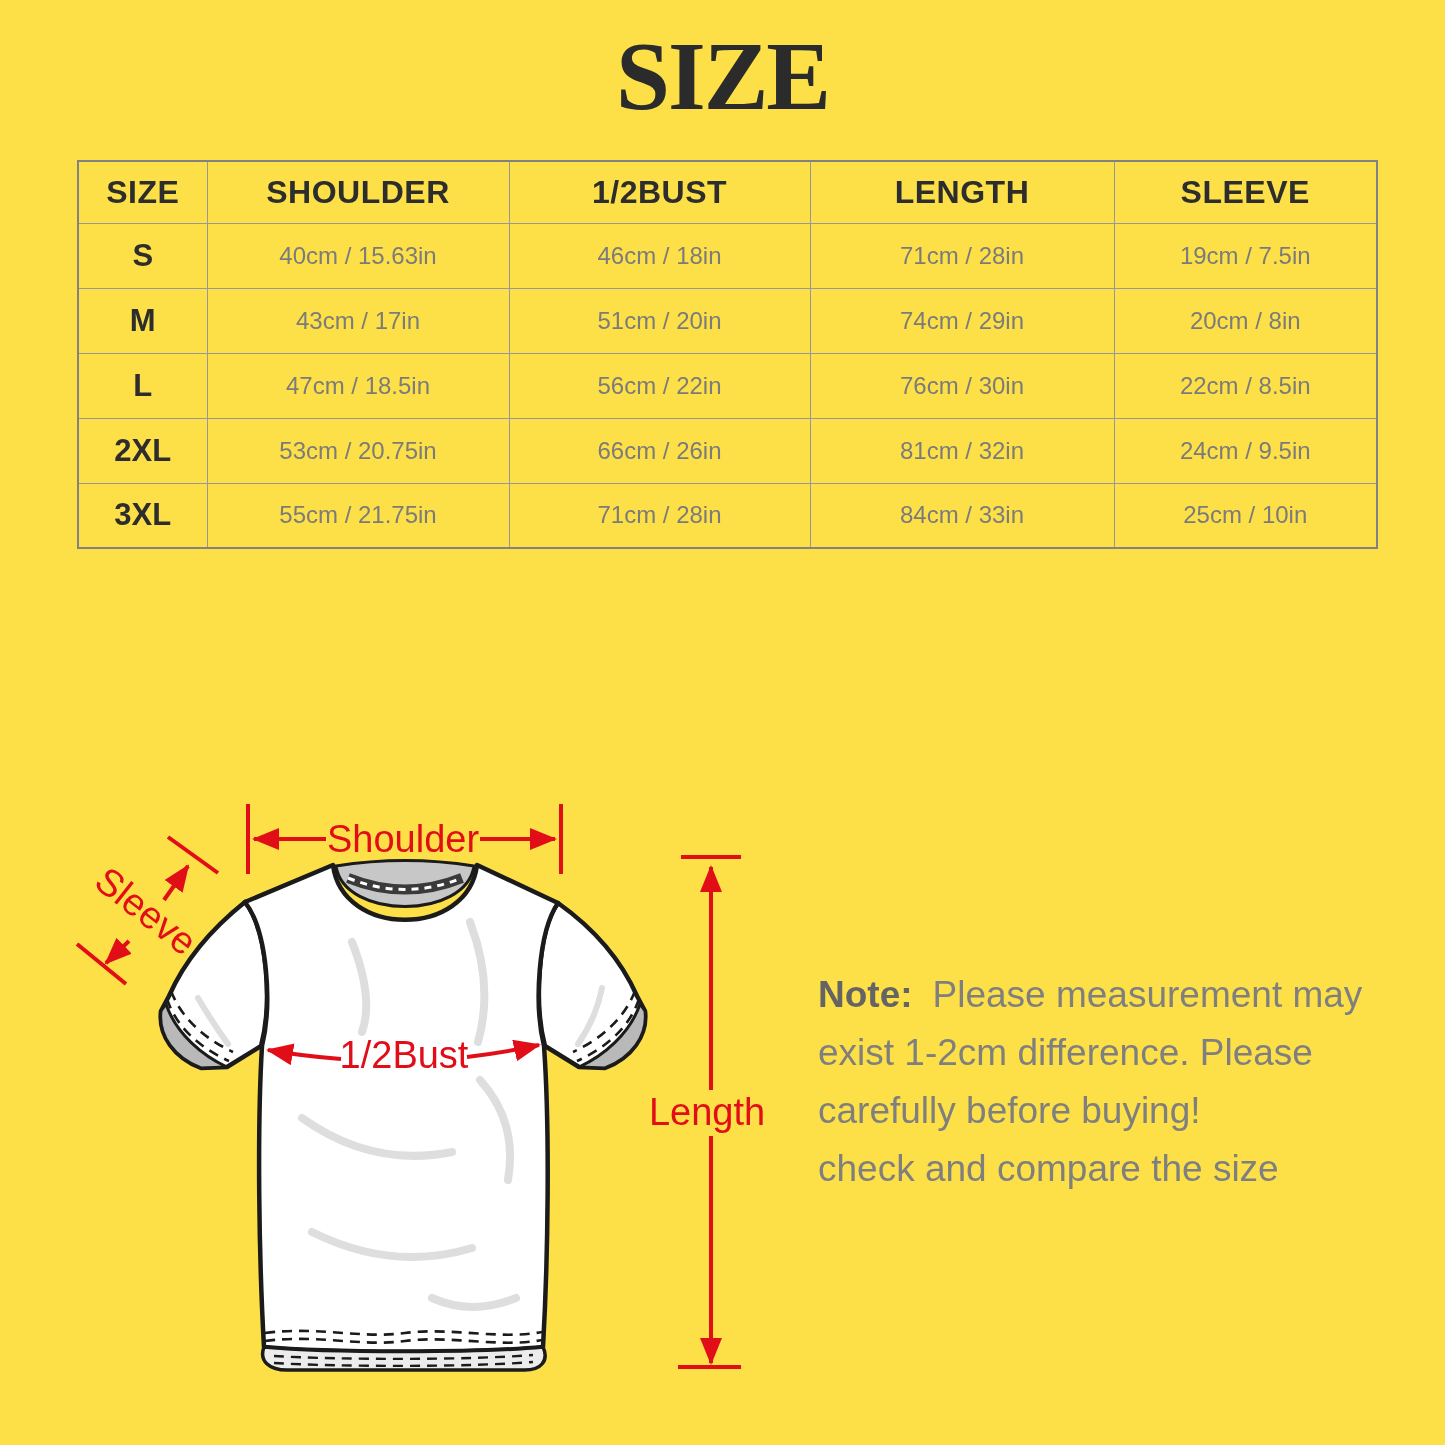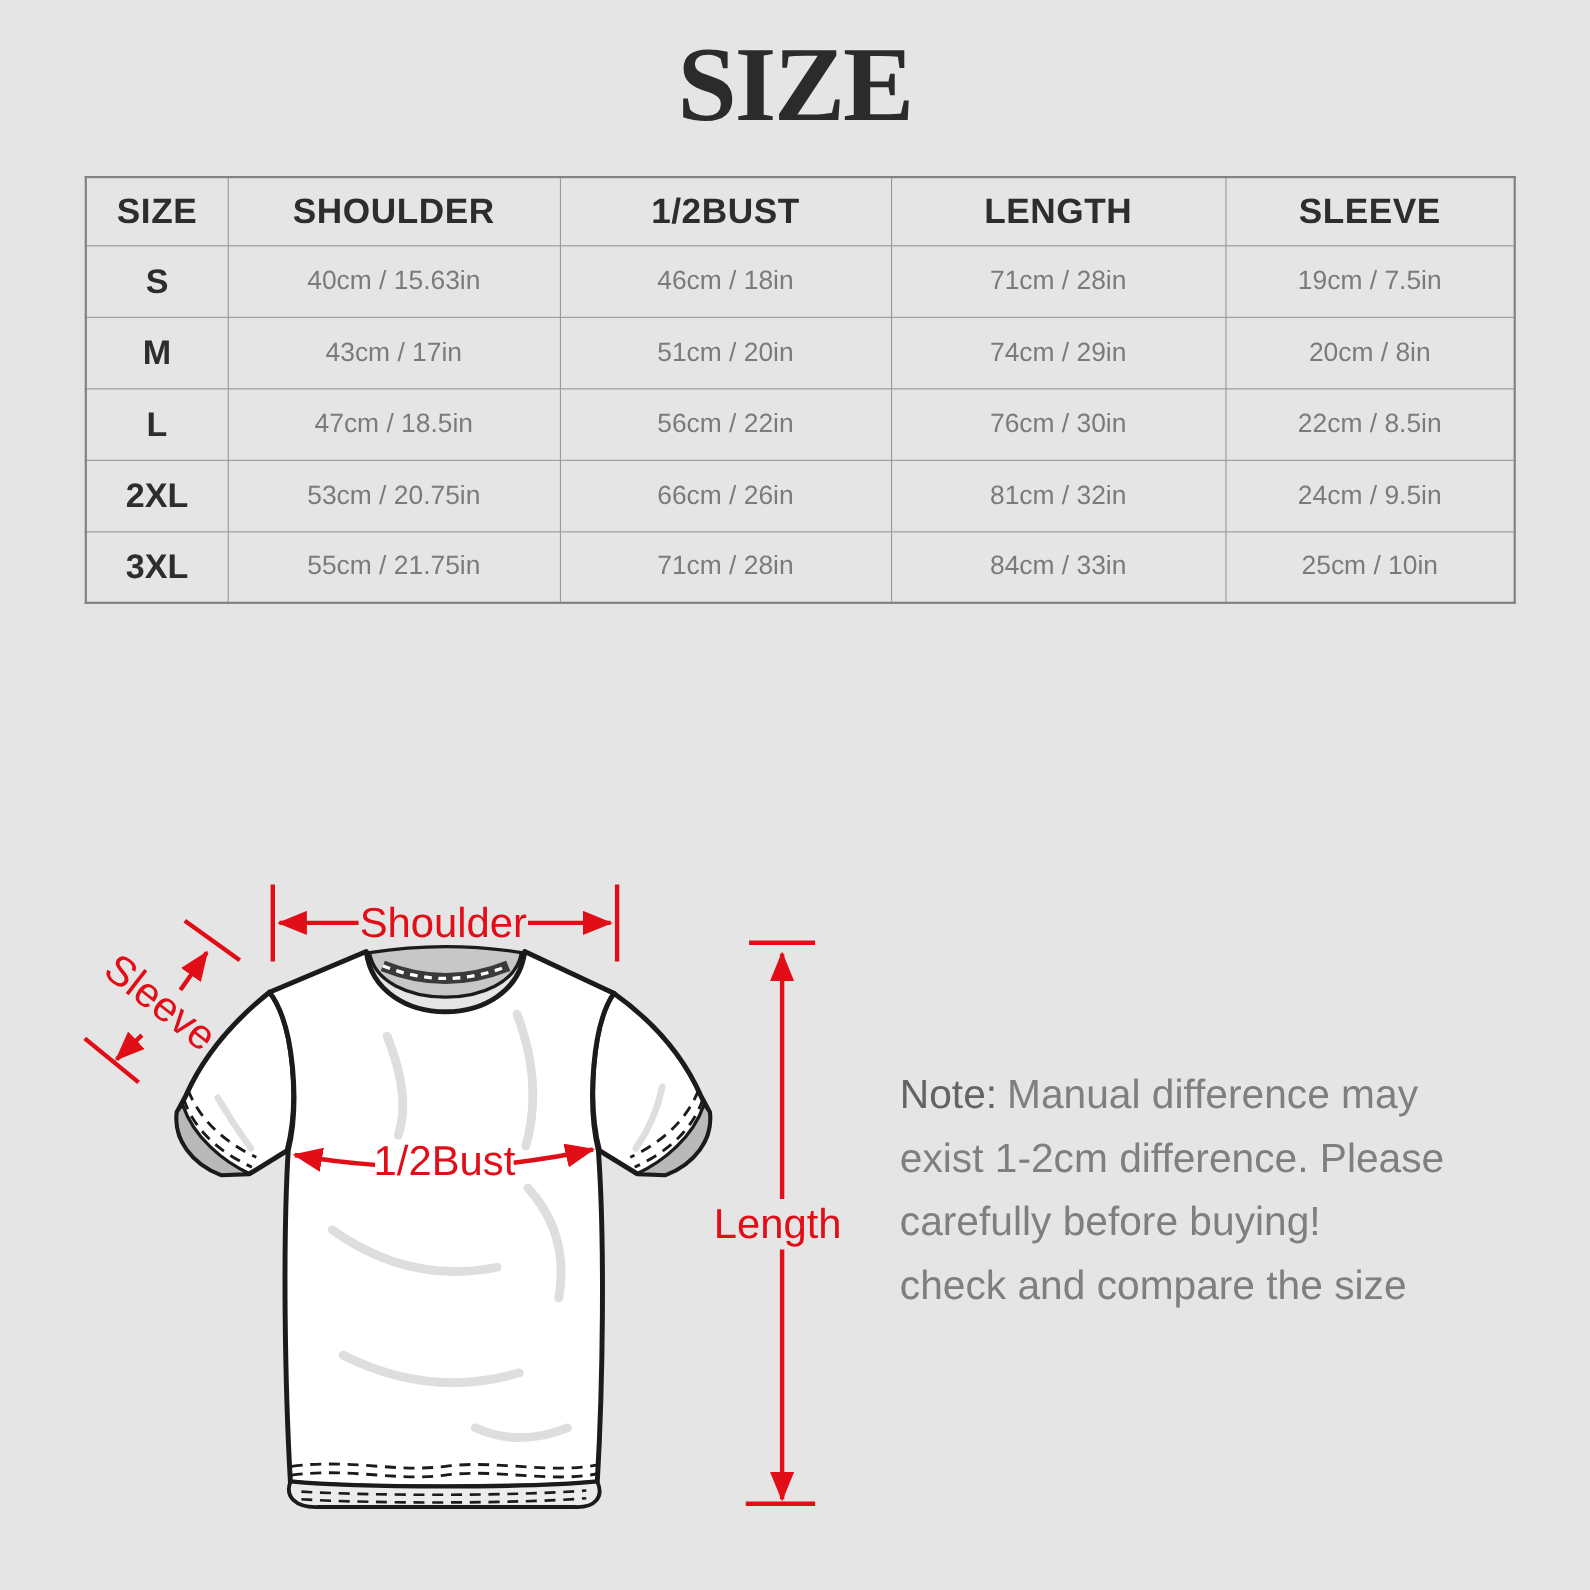--- a/index.html
+++ b/index.html
@@ -1,18 +1,18 @@
 <!DOCTYPE html>
 <html><head>
 <meta charset="utf-8">
 <style>
   * { margin:0; padding:0; box-sizing:border-box; }
   html,body { width:1445px; height:1445px; background:#ffffff; overflow:hidden;
               font-family:"Liberation Sans","DejaVu Sans",sans-serif; }
-  .page { position:relative; width:1445px; height:1445px; background:#e5e5e5; }
+  .page { position:relative; width:1445px; height:1445px; background:#fde047; }
 
   
   .page-title { position:absolute; top:26px; left:0; right:0; text-align:center;
                 font-family:"Liberation Serif","DejaVu Serif",serif;
                 font-size:97px; font-weight:700; letter-spacing:-2px; color:#2b2b2b;
                 line-height:1.05; }
 
   
   table.size-table { position:absolute; left:77px; top:160px; width:1299px;
                      border-collapse:collapse; table-layout:fixed;
@@ -29,21 +29,21 @@
   svg .outline { fill:#ffffff; stroke:#1b1b1b; stroke-width:4.5; stroke-linejoin:round; }
   svg .stitch  { fill:none; stroke:#1b1b1b; stroke-width:2.6; stroke-dasharray:10 7; }
   svg .wrinkle { fill:none; stroke:#dedede; stroke-width:8; stroke-linecap:round; }
   svg .redline { fill:none; stroke-width:4; }
   svg text.red-label { font-family:"Liberation Sans","DejaVu Sans",sans-serif;
                        font-size:38px; text-anchor:middle; }
 
   
   .note { position:absolute; left:818px; top:966px; width:600px;
           font-size:37px; line-height:58px; color:#7f7f7f; white-space:nowrap; }
-  .note-prefix { font-weight:400; color:#646464; margin-right:9px; }
+  .note-prefix { font-weight:700; color:#646464; margin-right:20px; }
 </style>
 </head>
 <body>
 
 <div class="page">
 
   <div class="page-title">SIZE</div>
 
   <table class="size-table">
     <colgroup>
@@ -164,19 +164,19 @@
       <text class="red-label" x="404" y="1068" fill="#e10e18">1/2Bust</text>
 
       <path class="redline" d="M681,857 L741,857 M678,1367 L741,1367" stroke="#e10e18"></path>
       <path class="redline" marker-end="url(#arw)" d="M711,1090 L711,867" stroke="#e10e18"></path>
       <path class="redline" marker-end="url(#arw)" d="M711,1136 L711,1363" stroke="#e10e18"></path>
       <text class="red-label" x="707" y="1125" fill="#e10e18">Length</text>
     </g>
   </svg>
 
   <div class="note">
-    <div class="note-line"><span class="note-prefix">Note:</span><span>Manual difference may</span></div>
+    <div class="note-line"><span class="note-prefix">Note:</span><span>Please measurement may</span></div>
     <div class="note-line">exist 1-2cm difference. Please</div>
     <div class="note-line">carefully before buying!</div>
     <div class="note-line">check and compare the size</div>
   </div>
 
 </div>
 
 </body></html>

